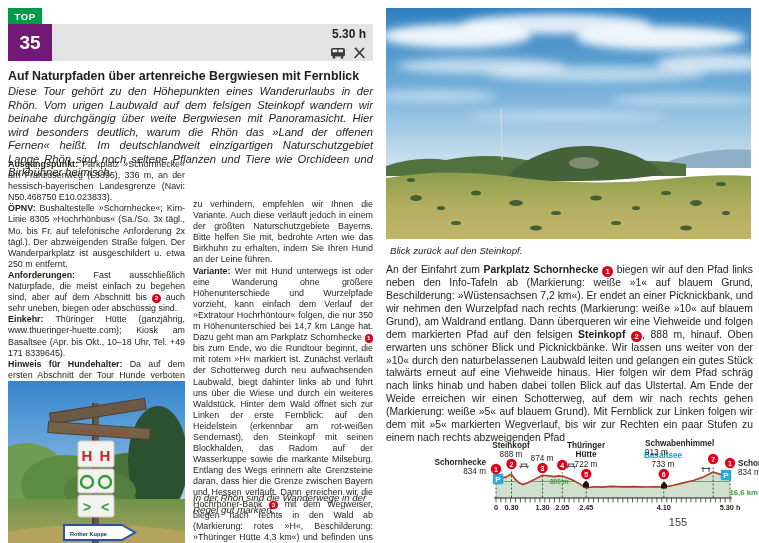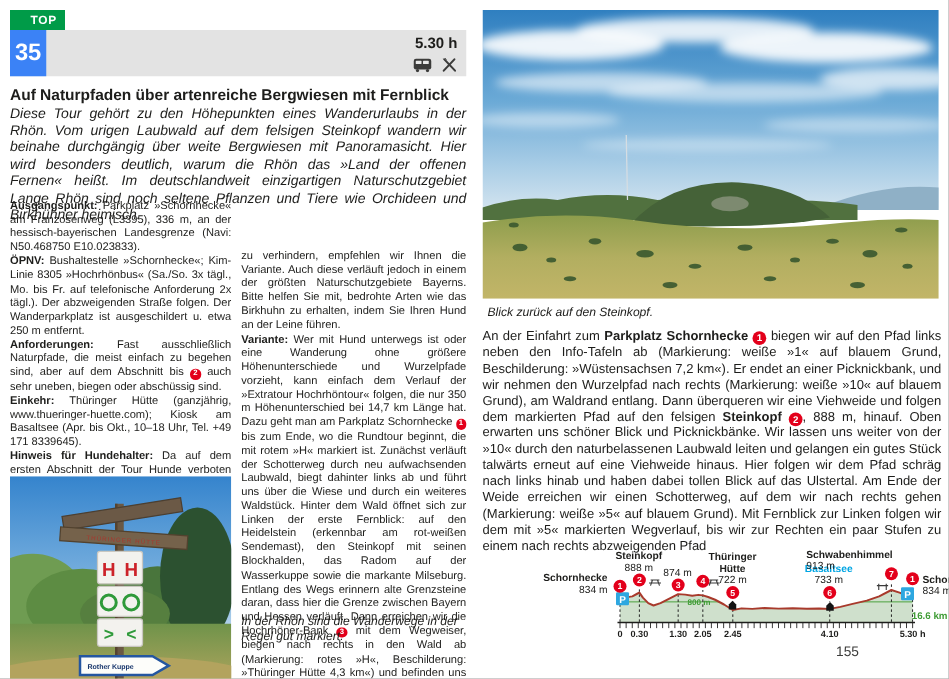--- a/index.html
+++ b/index.html
@@ -4,23 +4,23 @@
 <style>
   html,body{margin:0;padding:0;background:#888;}
   .page{position:relative;width:759px;height:543px;background:#ffffff;overflow:hidden;
         font-family:"Liberation Sans",sans-serif;color:#1d1d1b;}
   .abs{position:absolute;}
   
   .stats{left:8px;top:9px;width:365px;text-align:right;font-size:10.5px;font-weight:600;}
   .stats .sep{color:#8a8a8a;padding:0 3px;font-weight:400;}
   .stats .arr{font-weight:400;}
   .topbadge{left:8px;top:8px;width:34px;height:17px;background:#009b48;color:#fff;
-            font-size:9.5px;font-weight:bold;letter-spacing:.6px;display:flex;align-items:center;justify-content:center;padding-left:10px;}
+            font-size:9.5px;font-weight:bold;letter-spacing:.6px;display:flex;align-items:center;justify-content:center;}
   .titlebar{left:8px;top:24px;width:365px;height:37px;background:#e3e3e3;}
-  .tournum{left:8px;top:24px;width:29px;height:37px;background:#3b82f6;color:#fff;
+  .tournum{left:8px;top:24px;width:44px;height:37px;background:#701a75;color:#fff;
            font-size:19px;font-weight:bold;display:flex;align-items:center;justify-content:center;}
   .title{left:61px;top:32px;font-size:16.5px;font-weight:bold;}
   .duration{left:8px;top:27px;width:358px;text-align:right;font-size:12px;font-weight:bold;}
   .hdricons{left:8px;top:43px;width:358px;text-align:right;}
   .hdricons svg{vertical-align:middle;margin-left:3px;}
   
   .introhead{left:8px;top:69px;width:365px;font-size:12.4px;font-weight:bold;}
   .lead{left:8px;top:85px;width:365px;font-size:11.2px;font-style:italic;line-height:13.5px;text-align:justify;}
   
   .colA{left:8px;top:159px;width:177px;}

